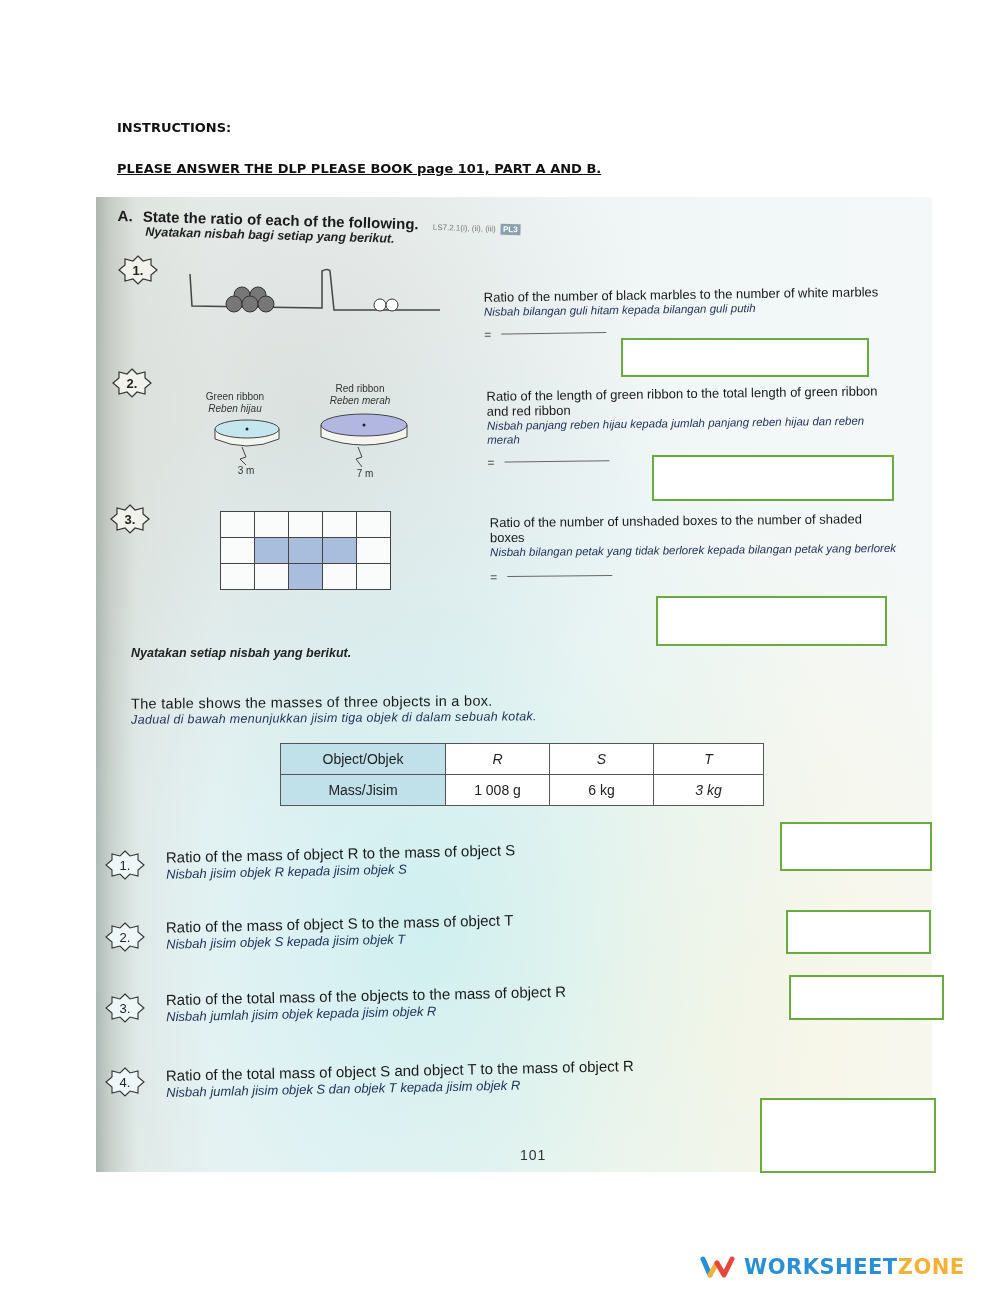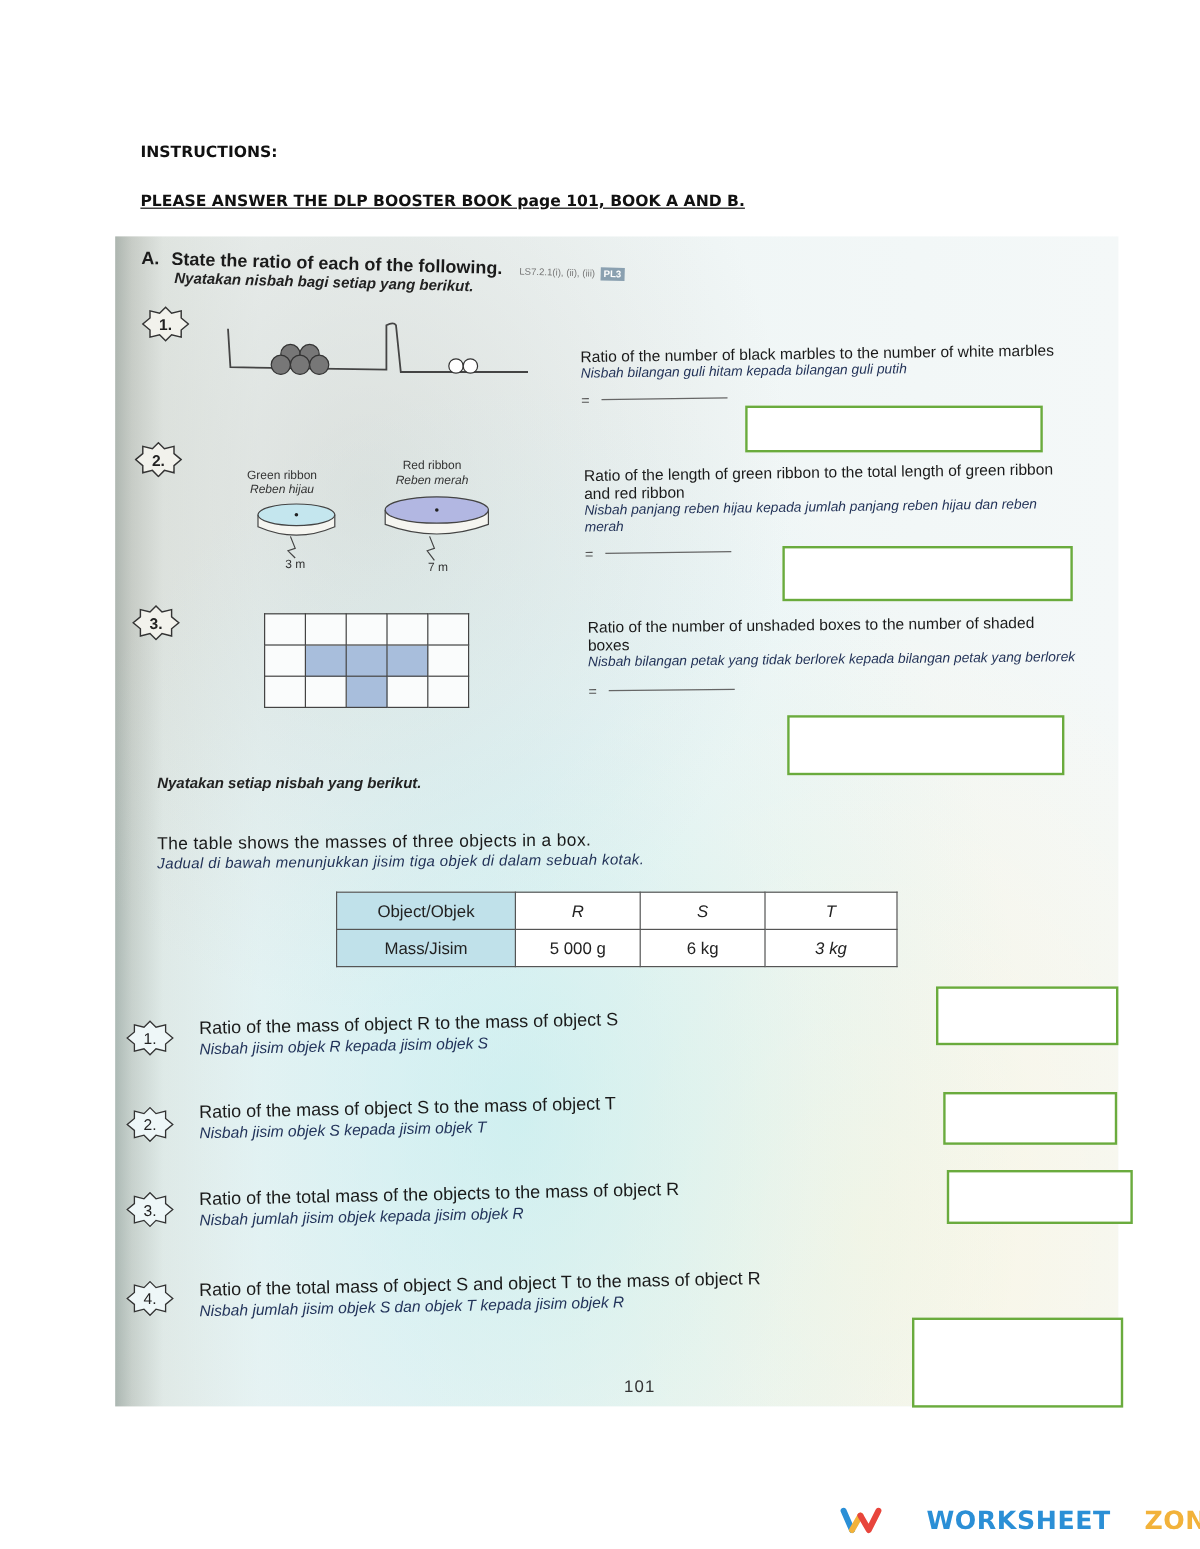--- a/index.html
+++ b/index.html
@@ -36,36 +36,36 @@
 
   .small-lbl { font-size: 10px; color: #333; text-align: center; line-height: 12px; }
   .small-lbl i { color: #333; }
 
   .grid { position: absolute; left: 220px; top: 511px; border-collapse: collapse; }
   .grid td { width: 34px; height: 26px; border: 1px solid #444; background: #fafcfc; }
   .grid td.shaded { background: #a8bedc; }
 
   .mass-table { position: absolute; left: 280px; top: 743px; border-collapse: collapse; font-size: 14px; }
   .mass-table td { border: 1px solid #555; height: 31px; text-align: center; color: #222; }
-  .mass-table td.head { background: #c0e1ea; width: 149px; font-weight: 500; }
+  .mass-table td.head { background: #c0e1ea; width: 165px; font-weight: 500; }
   .mass-table td.val { width: 104px; background: #ffffff; }
   .mass-table td.val.wide { width: 110px; font-style: italic; }
 
   .pageno { position: absolute; left: 520px; top: 1147px; font-size: 14px; color: #333; letter-spacing: 1px; }
 
   .logo { position: absolute; left: 700px; top: 1255px; display: flex; align-items: center; }
-  .logo-text { font-family: "DejaVu Sans", sans-serif; font-weight: bold; font-size: 21px; letter-spacing: 0.5px; margin-left: 28px; }
+  .logo-text { font-family: "DejaVu Sans", sans-serif; font-weight: bold; font-size: 21px; letter-spacing: 0.5px; }
   .logo-a { color: #2b8fd6; }
   .logo-b { color: #f2b23a; }
 </style>
 </head>
 <body>
 
 <div class="instr-title">INSTRUCTIONS:</div>
-<div class="instr-text">PLEASE ANSWER THE DLP BOOSTER BOOK page 101, BOOK A AND B.</div>
+<div class="instr-text">PLEASE ANSWER THE DLP PLEASE BOOK page 101, PART A AND B.</div>
 
 <div class="photo"></div>
 
 <div class="abs" style="left:118px; top:207px; transform:rotate(1.6deg); transform-origin:left top;">
   <div class="sec-head">
     <span>A.</span>
     <span style="margin-left:6px;">State the ratio of each of the following.</span>
     <span class="code" style="margin-left:10px; font-weight:normal;">LS7.2.1(i), (ii), (iii)</span>
     <span class="pl">PL3</span>
   </div>
@@ -181,21 +181,21 @@
 <table class="mass-table">
   <tbody>
       <tr>
     <td class="head">Object/Objek</td>
     <td class="val" style="font-style:italic;">R</td>
     <td class="val" style="font-style:italic;">S</td>
     <td class="val wide" style="font-style:italic;">T</td>
   </tr>
   <tr>
     <td class="head">Mass/Jisim</td>
-    <td class="val">5 000 g</td>
+    <td class="val">1 008 g</td>
     <td class="val">6 kg</td>
     <td class="val wide">3 kg</td>
   </tr>
 </tbody>
   </table>
 
 <div class="badge" style="left:105px; top:850px;">
   <svg width="40" height="30" viewBox="0 0 40 30">
       <polygon points="20,1 25,6 33,4 33,10 39,15 33,20 33,26 25,24 20,29 15,24 7,26 7,20 1,15 7,10 7,4 15,6" fill="#eef7f8" stroke="#333" stroke-width="1.1"></polygon>
     </svg>

